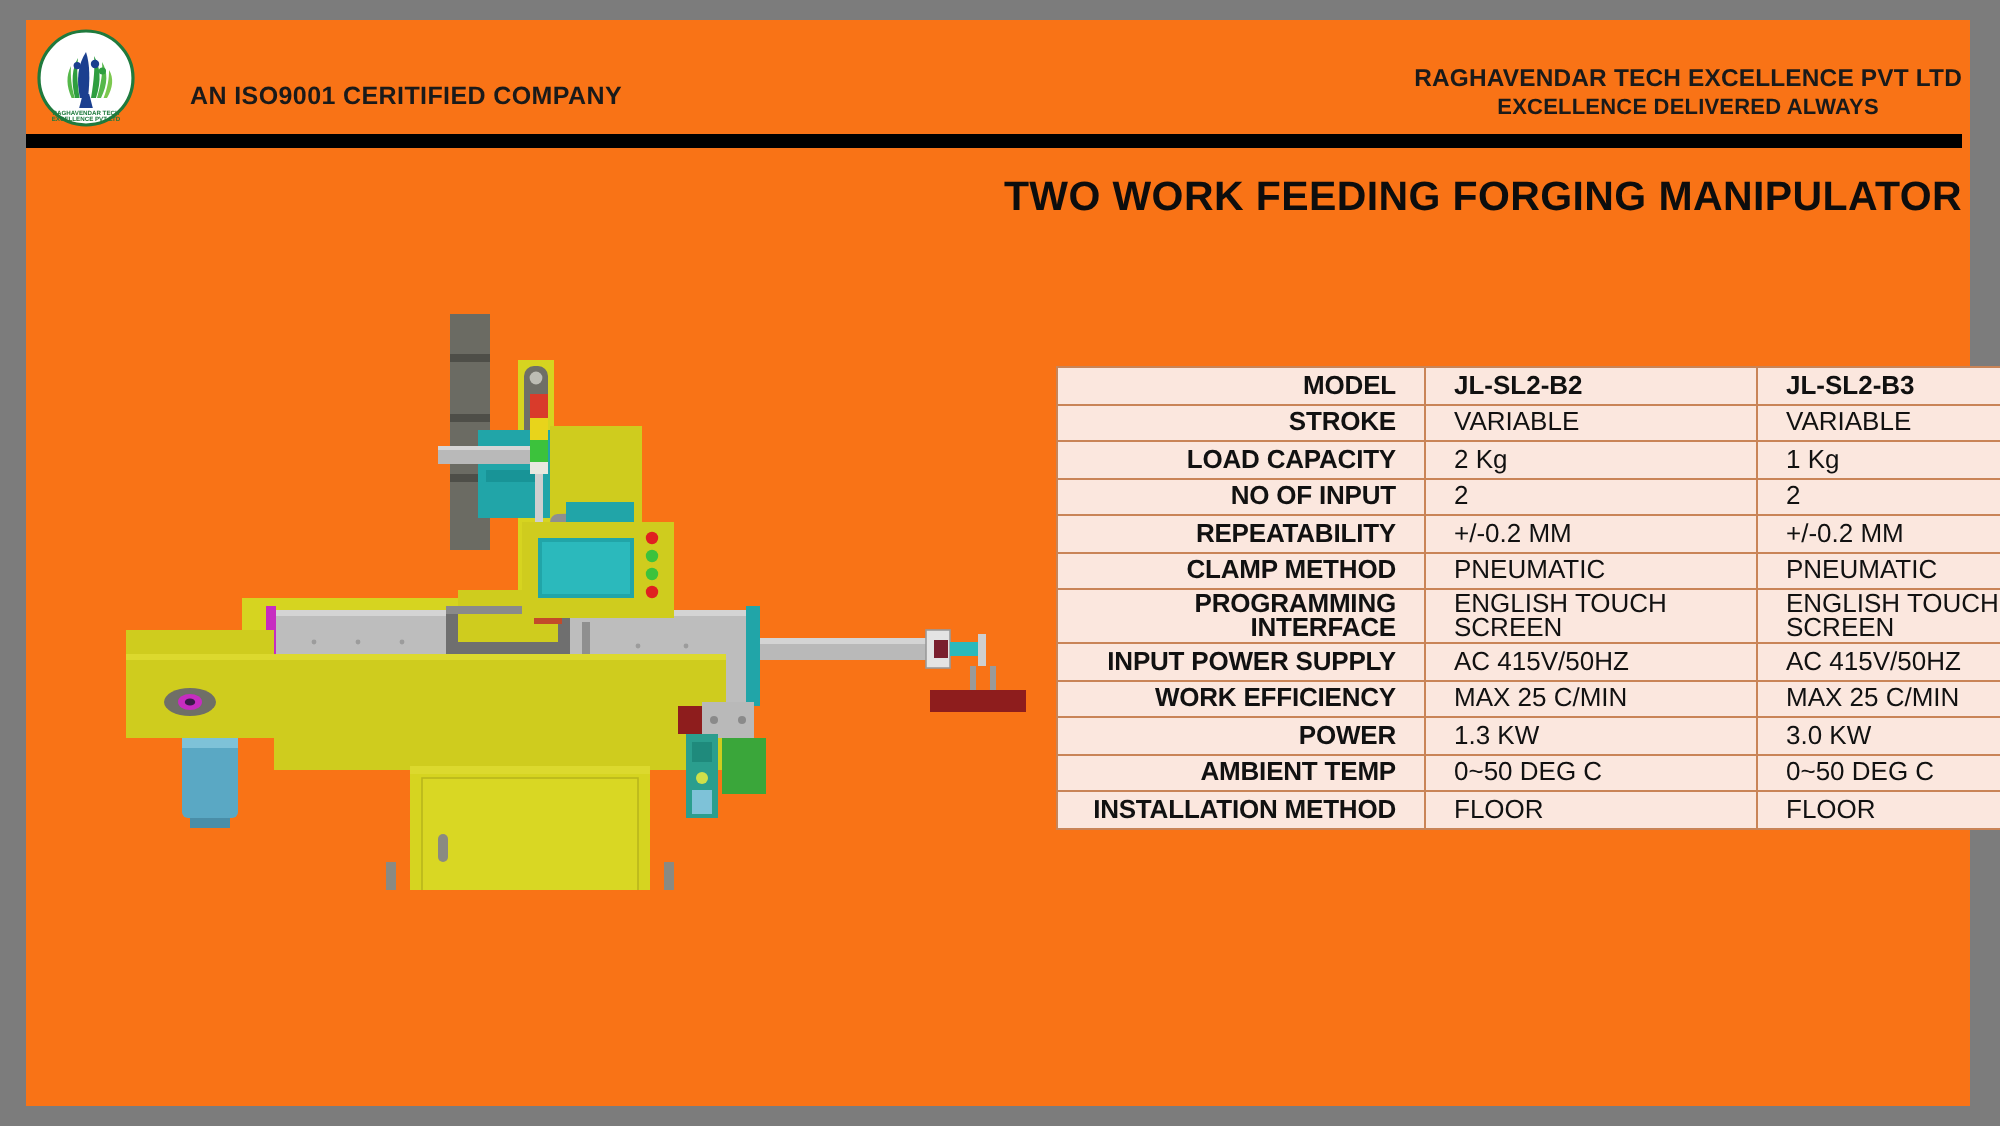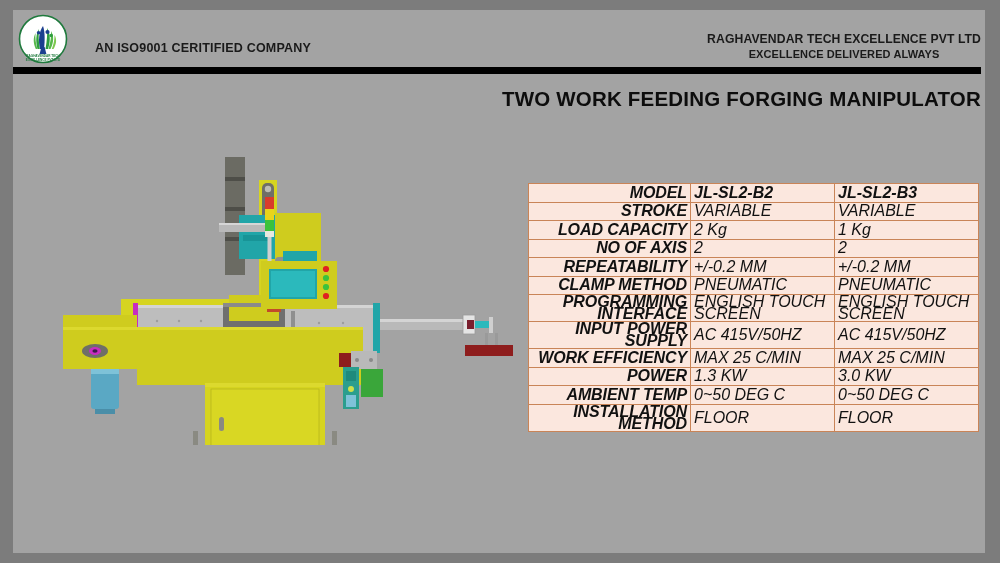--- a/index.html
+++ b/index.html
@@ -11,21 +11,21 @@
     overflow: hidden;
     font-family: "Liberation Sans", sans-serif;
   }
 
   #slide {
     position: absolute;
     left: 13px;
     top: 10px;
     width: 972px;
     height: 543px;
-    background: #a3a3a3;
+    background: #f97316;
   }
 
   
   #header {
     position: absolute;
     left: 0;
     top: 0;
     width: 972px;
     height: 56px;
   }
@@ -106,26 +106,25 @@
     position: absolute;
     left: 515px;
     top: 173px;
     width: 430px;
     border-collapse: collapse;
     table-layout: fixed;
   }
   #spec-table td {
     border: 1px solid #c98457;
     background: #fbe7de;
-    font-size: 16px;
+    font-size: 13px;
     color: #111111;
-    padding: 1px 3px;
+    padding: 1px 14px;
     height: 15.5px;
     line-height: 12px;
-    font-style: italic;
   }
   #spec-table td.lbl {
     width: 155px;
     text-align: right;
     font-weight: bold;
     letter-spacing: -0.1px;
   }
   #spec-table td.val {
     width: 137px;
     text-align: left;
@@ -321,21 +320,21 @@
           <td class="lbl"><span>STROKE</span></td>
           <td class="val"><span>VARIABLE</span></td>
           <td class="val"><span>VARIABLE</span></td>
         </tr>
         <tr>
           <td class="lbl"><span>LOAD CAPACITY</span></td>
           <td class="val"><span>2 Kg</span></td>
           <td class="val"><span>1 Kg</span></td>
         </tr>
         <tr>
-          <td class="lbl"><span>NO OF AXIS</span></td>
+          <td class="lbl"><span>NO OF INPUT</span></td>
           <td class="val"><span>2</span></td>
           <td class="val"><span>2</span></td>
         </tr>
         <tr>
           <td class="lbl"><span>REPEATABILITY</span></td>
           <td class="val"><span>+/-0.2 MM</span></td>
           <td class="val"><span>+/-0.2 MM</span></td>
         </tr>
         <tr>
           <td class="lbl"><span>CLAMP METHOD</span></td>

